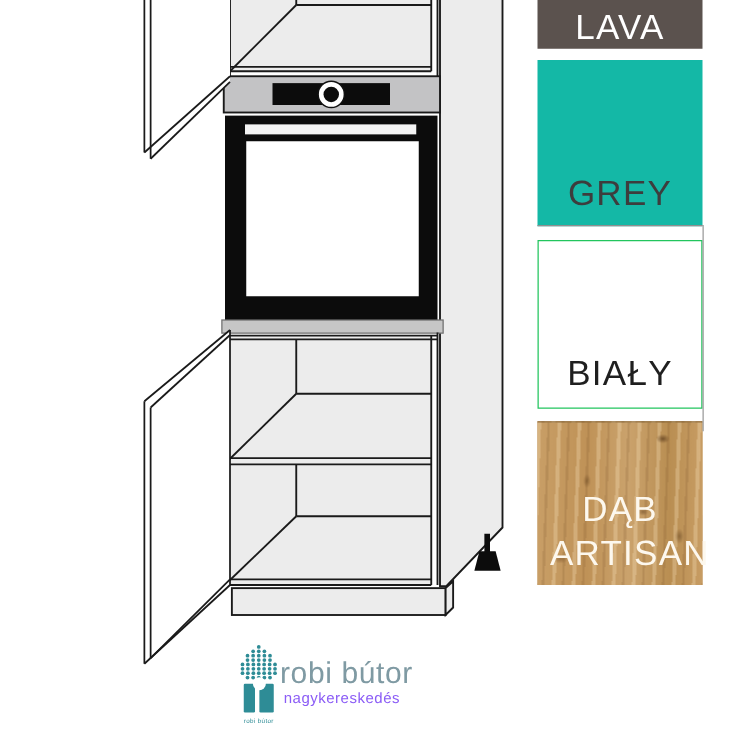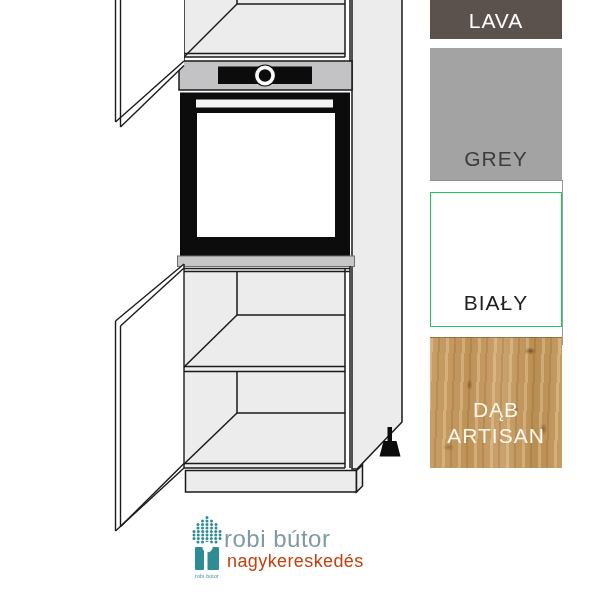--- a/index.html
+++ b/index.html
@@ -11,21 +11,21 @@
   .stage{position:absolute;inset:0;}
   svg.drawing{position:absolute;left:0;top:0;}
 
   
   .swatch{
     position:absolute;left:430px;width:132px;
     display:flex;align-items:flex-end;justify-content:center;
     box-sizing:border-box;
   }
   .sw-label{
-    font-size:21px;letter-spacing:1px;white-space:pre-line;text-align:center;
+    font-size:28px;letter-spacing:1px;white-space:pre-line;text-align:center;
     line-height:1.25;
   }
   #sw-lava{top:0;height:39px;align-items:center;background:#5b524e;}
   #sw-lava .sw-label{color:#ffffff;padding-top:4px;}
   #sw-grey{top:48px;height:133px;background:#b2b2b4;border-bottom:1px solid #8f8f8f;}
   #sw-grey .sw-label{color:#3d3d3d;padding-bottom:8px;}
   #sw-bialy{top:192px;height:135px;background:#ffffff;border:1px solid #22c55e;}
   #sw-bialy .sw-label{color:#1f1f1f;padding-bottom:10px;}
   #sw-dab{
     top:337px;height:131px;
@@ -35,32 +35,32 @@
       radial-gradient(ellipse 5px 9px at 30% 36%, rgba(110,75,35,.6), transparent 62%),
       radial-gradient(ellipse 7px 5px at 64% 55%, rgba(100,65,30,.55), transparent 62%),
       radial-gradient(ellipse 6px 10px at 86% 70%, rgba(92,60,28,.5), transparent 62%),
       radial-gradient(ellipse 10px 6px at 14% 84%, rgba(110,70,32,.45), transparent 62%),
       repeating-linear-gradient(92deg,
         rgba(255,236,200,.28) 0 3px, rgba(0,0,0,0) 3px 8px,
         rgba(120,80,40,.20) 8px 10px, rgba(0,0,0,0) 10px 16px),
       linear-gradient(90deg,#c89e66,#bf9257 30%,#caa26c 55%,#b98e52 80%,#c79c63);
     border-top:1px solid rgba(60,40,15,.35);
   }
-  #sw-dab .sw-label{color:#fdf8ee;padding-bottom:19px;width:112px;}
+  #sw-dab .sw-label{color:#fdf8ee;padding-bottom:8px;width:112px;}
   .artifact-line{position:absolute;left:562px;top:180px;width:1px;height:165px;background:#9a9a9a;}
 
   
   .logo-icon{position:absolute;left:188px;top:512px;}
   .logo-title{
     position:absolute;left:224px;top:525px;
     font-size:24px;color:#7f9aa3;letter-spacing:.5px;font-weight:normal;
   }
   .logo-sub{
     position:absolute;left:227px;top:551px;
-    font-size:18px;color:#c2410c;letter-spacing:.4px;
+    font-size:12px;color:#8b5cf6;letter-spacing:.4px;
   }
 </style>
 </head>
 <body>
 
 <div class="stage">
 
   <svg class="drawing" width="600" height="600" viewBox="0 0 600 600">
     <g stroke="#1a1a1a" stroke-width="1.5" fill="none">
 
@@ -140,21 +140,21 @@
         <path d="M120.5,526.5 L184,463.5"></path>
         <path d="M184,264 V468"></path>
       </g>
     </g>
   </svg>
 
   <div>
     <div class="swatch" id="sw-lava" style="background: rgb(91, 82, 78);">
       <span class="sw-label">LAVA</span>
     </div>
-    <div class="swatch" id="sw-grey" style="background: #a3a3a3;">
+    <div class="swatch" id="sw-grey" style="background: #14b8a6;">
       <span class="sw-label">GREY</span>
     </div>
     <div class="swatch" id="sw-bialy" style="background: rgb(255, 255, 255);">
       <span class="sw-label">BIAŁY</span>
     </div>
     <div class="swatch" id="sw-dab">
       <span class="sw-label">DĄB ARTISAN</span>
     </div>
     <div class="artifact-line"></div>
   </div>

